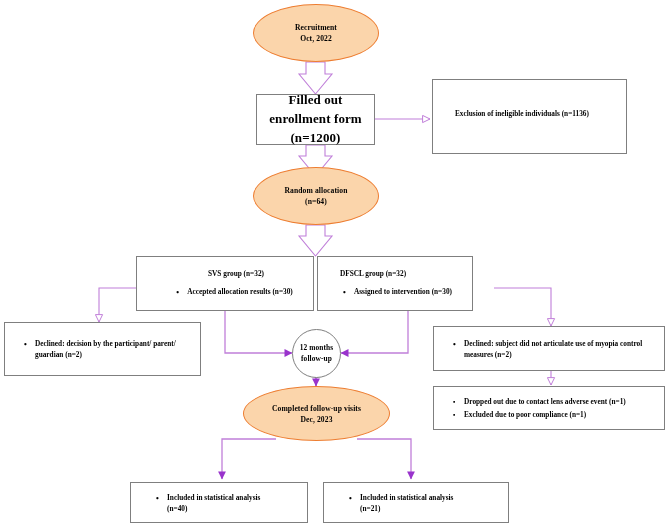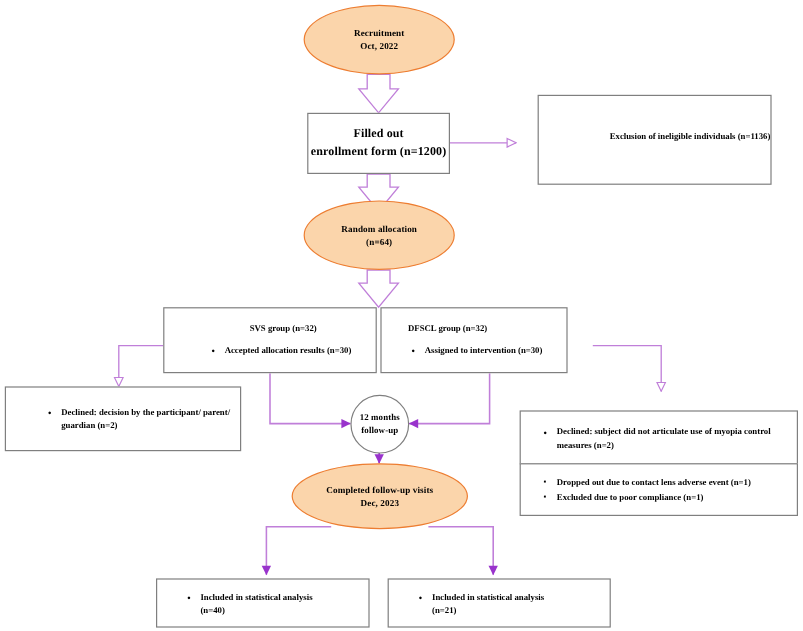--- a/index.html
+++ b/index.html
@@ -44,21 +44,21 @@
     background:#ffffff;
     border:1px solid #7f7f7f;
     border-radius:50%;
     display:flex;
     align-items:center;
     justify-content:center;
     text-align:center;
   }
   .ttl{
     font-weight:bold;
-    font-size:10px;
+    font-size:13px;
     line-height:1.45;
     letter-spacing:.1px;
   }
   .ellipse .ttl{font-size:7.6px;}
   .circle .ttl{font-size:7.4px;}
   .boxhead{
     font-weight:bold;
     font-size:7.3px;
     padding:0 0 0 22px;
     line-height:1.5;
@@ -161,21 +161,21 @@
     </div>
   </div>
 
   <div class="node boxnode" style="left:256px;top:94px;width:119px;height:51px;align-items:center;text-align:center;">
     <div class="ttl">
       <div>Filled out</div>
       <div>enrollment form (n=1200)</div>
     </div>
   </div>
 
-  <div class="node boxnode" style="left:448px;top:79px;width:195px;height:75px;align-items:flex-end;">
+  <div class="node boxnode" style="left:432px;top:79px;width:195px;height:75px;">
     <div class="boxhead">Exclusion of ineligible individuals (n=1136)</div>
     <div class="spacer6"></div>
   </div>
 
   <div class="node ellipse" style="left:253px;top:167px;width:126px;height:58px;text-align:center;">
     <div class="ttl">
       <div>Random allocation</div>
       <div>(n=64)</div>
     </div>
   </div>
@@ -189,27 +189,27 @@
   </div>
 
   <div class="node boxnode" style="left:317px;top:256px;width:156px;height:55px;">
     <div class="boxhead">DFSCL group (n=32)</div>
     <div class="spacer6"></div>
     <ul class="blist">
       <li>Assigned to intervention (n=30)</li>
     </ul>
   </div>
 
-  <div class="node boxnode" style="left:4px;top:322px;width:197px;height:54px;padding-left:16px;">
+  <div class="node boxnode" style="left:4px;top:322px;width:197px;height:54px;">
     <ul class="blist tight">
       <li>Declined: decision by the participant/ parent/ guardian (n=2)</li>
     </ul>
   </div>
 
-  <div class="node boxnode" style="left:433px;top:326px;width:232px;height:45px;margin-top:16px;">
+  <div class="node boxnode" style="left:433px;top:326px;width:232px;height:45px;">
     <ul class="blist tight">
       <li>Declined: subject did not articulate use of myopia control measures (n=2)</li>
     </ul>
   </div>
 
   <div class="node boxnode" style="left:433px;top:386px;width:232px;height:44px;">
     <ul class="blist tight sq">
       <li>Dropped out due to contact lens adverse event (n=1)</li>
       <li>Excluded due to poor compliance (n=1)</li>
     </ul>

